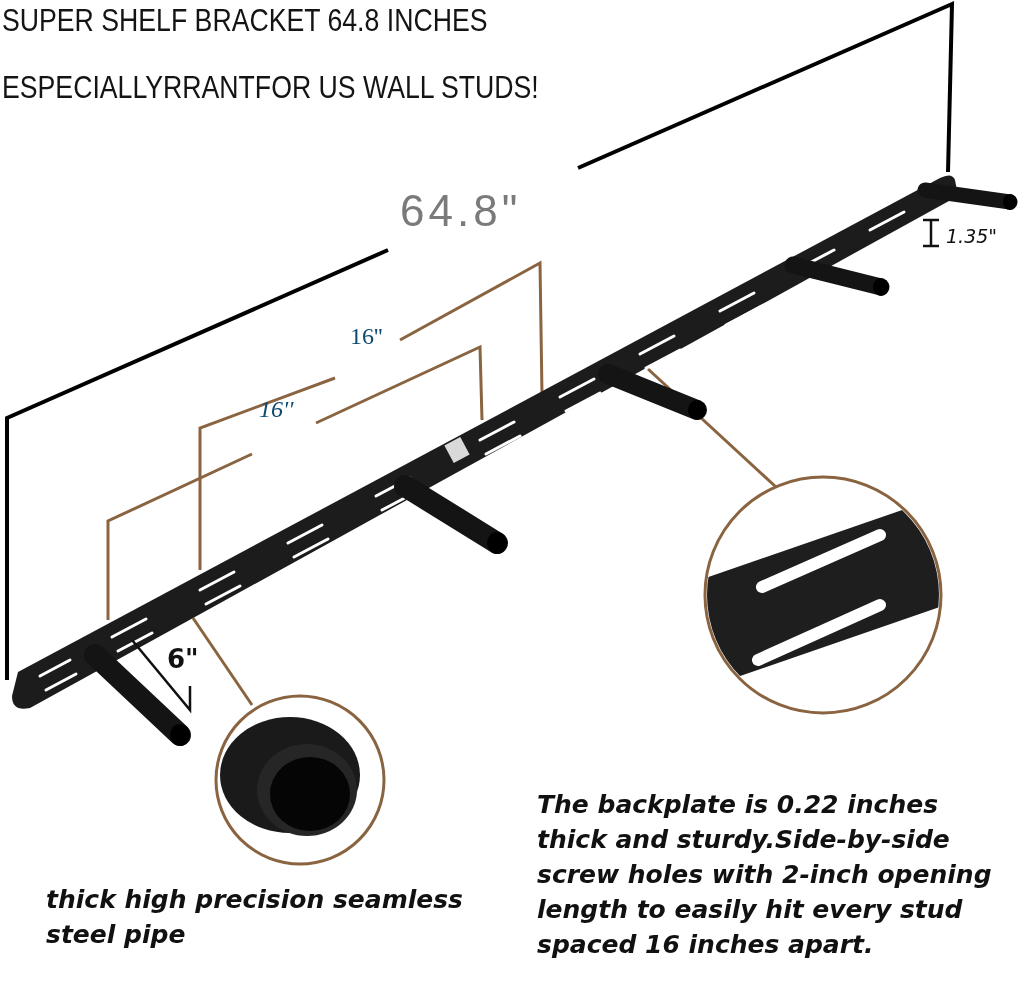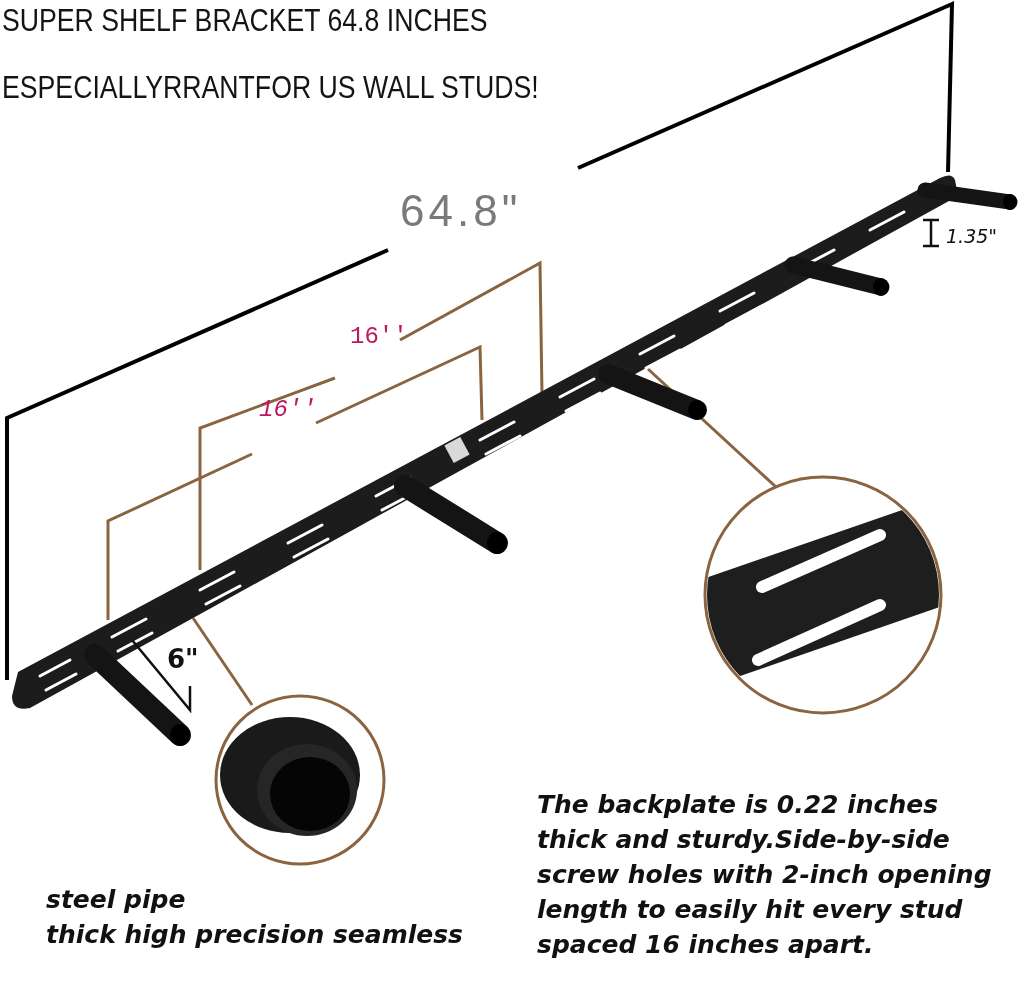--- a/index.html
+++ b/index.html
@@ -14,22 +14,22 @@
       white-space: nowrap; margin: 0; font-weight: normal;
     }
     .hl1 { top: 3px; }
     .hl2 { top: 70px; }
     .dim-big {
       position: absolute; left: 400px; top: 186px;
       font-family: "Liberation Sans", sans-serif;
       font-size: 44px; color: #7a7a7a; letter-spacing: 4px;
     }
     .dim-brown {
-      position: absolute; font-family: Liberation Mono, monospace;
-      color: #be185d; font-size: 24px;
+      position: absolute; font-family: Liberation Serif, serif;
+      color: #0c4a6e; font-size: 24px;
     }
     .d16a { left: 350px; top: 323px; }
     .d16b { left: 259px; top: 396px; font-style: italic; }
     .dim-black {
       position: absolute; font-family: "DejaVu Sans", sans-serif;
       color: #111; font-weight: bold;
     }
     .d6 { left: 167px; top: 644px; font-size: 26px; }
     .d135 { left: 946px; top: 225px; font-size: 19px; font-style: italic; font-weight: normal; }
     .caption {
@@ -144,22 +144,22 @@
   <h1 class="headline hl1">SUPER SHELF BRACKET 64.8 INCHES</h1>
   <h1 class="headline hl2">ESPECIALLYRRANTFOR US WALL STUDS!</h1>
 
   <div class="dim-big">64.8"</div>
   <div class="dim-brown d16a">16''</div>
   <div class="dim-brown d16b">16''</div>
   <div class="dim-black d6">6"</div>
   <div class="dim-black d135">1.35"</div>
 
   <p class="caption cap-left">
+    <span>thick high precision seamless</span>
     <span>steel pipe</span>
-    <span>thick high precision seamless</span>
   </p>
 
   <p class="caption cap-right">
     <span>The backplate is 0.22 inches</span>
     <span>thick and sturdy.Side-by-side</span>
     <span>screw holes with 2-inch opening</span>
     <span>length to easily hit every stud</span>
     <span>spaced 16 inches apart.</span>
   </p>
 </div>

